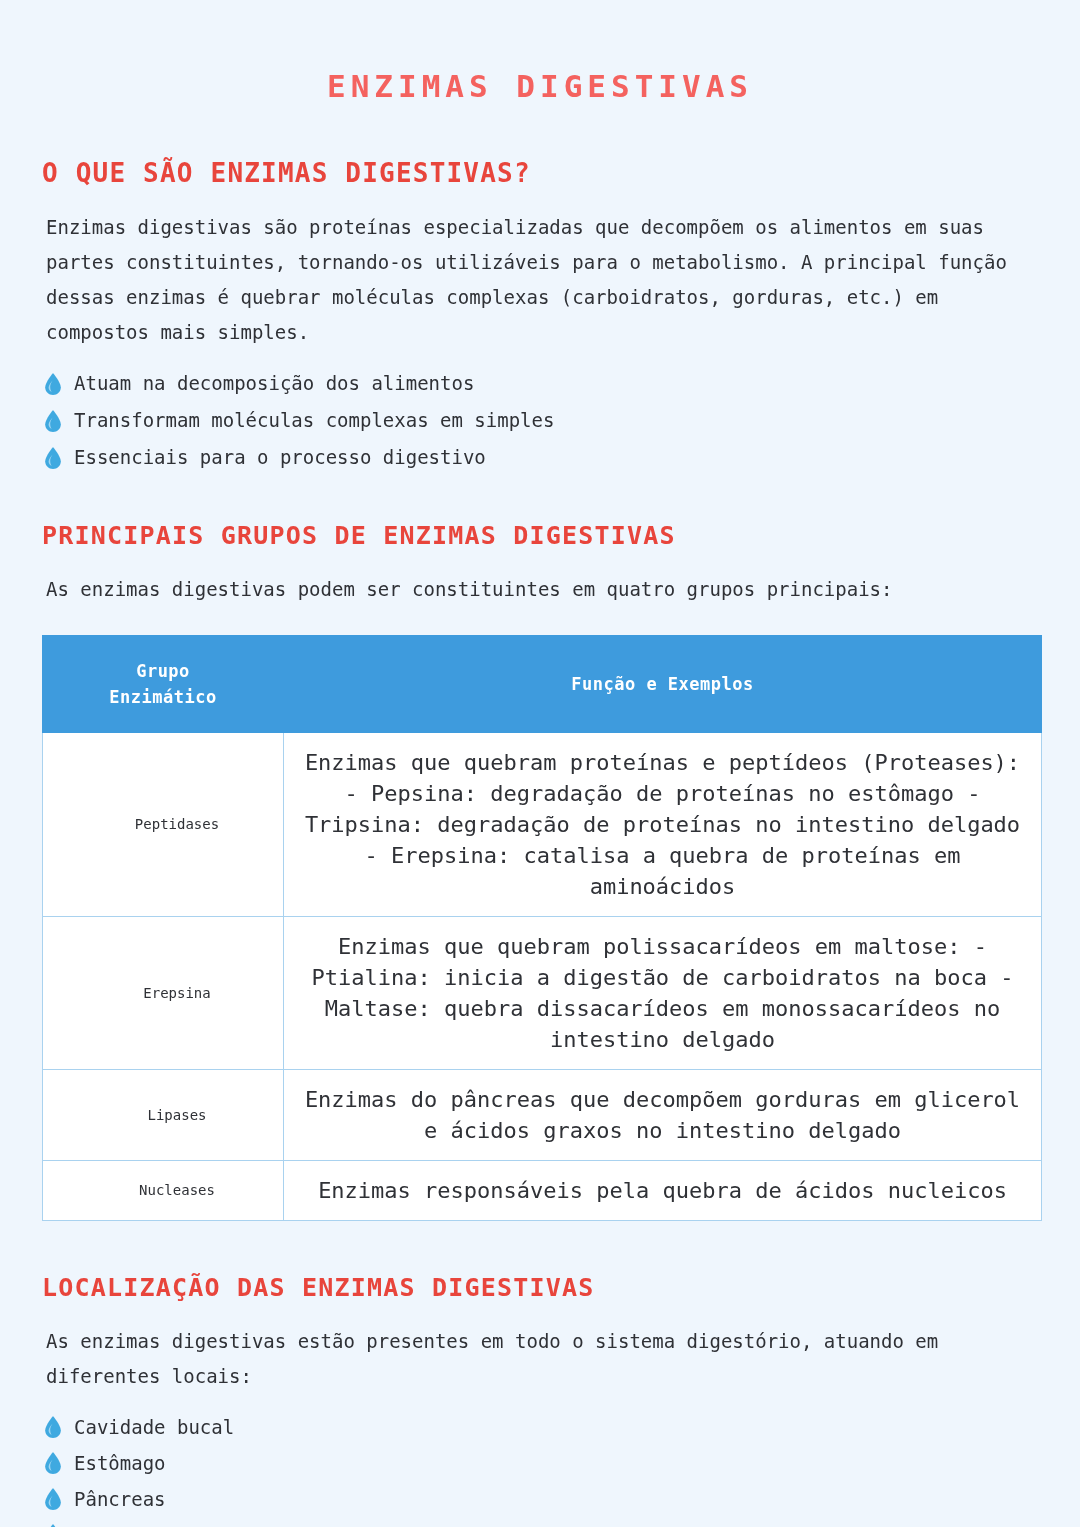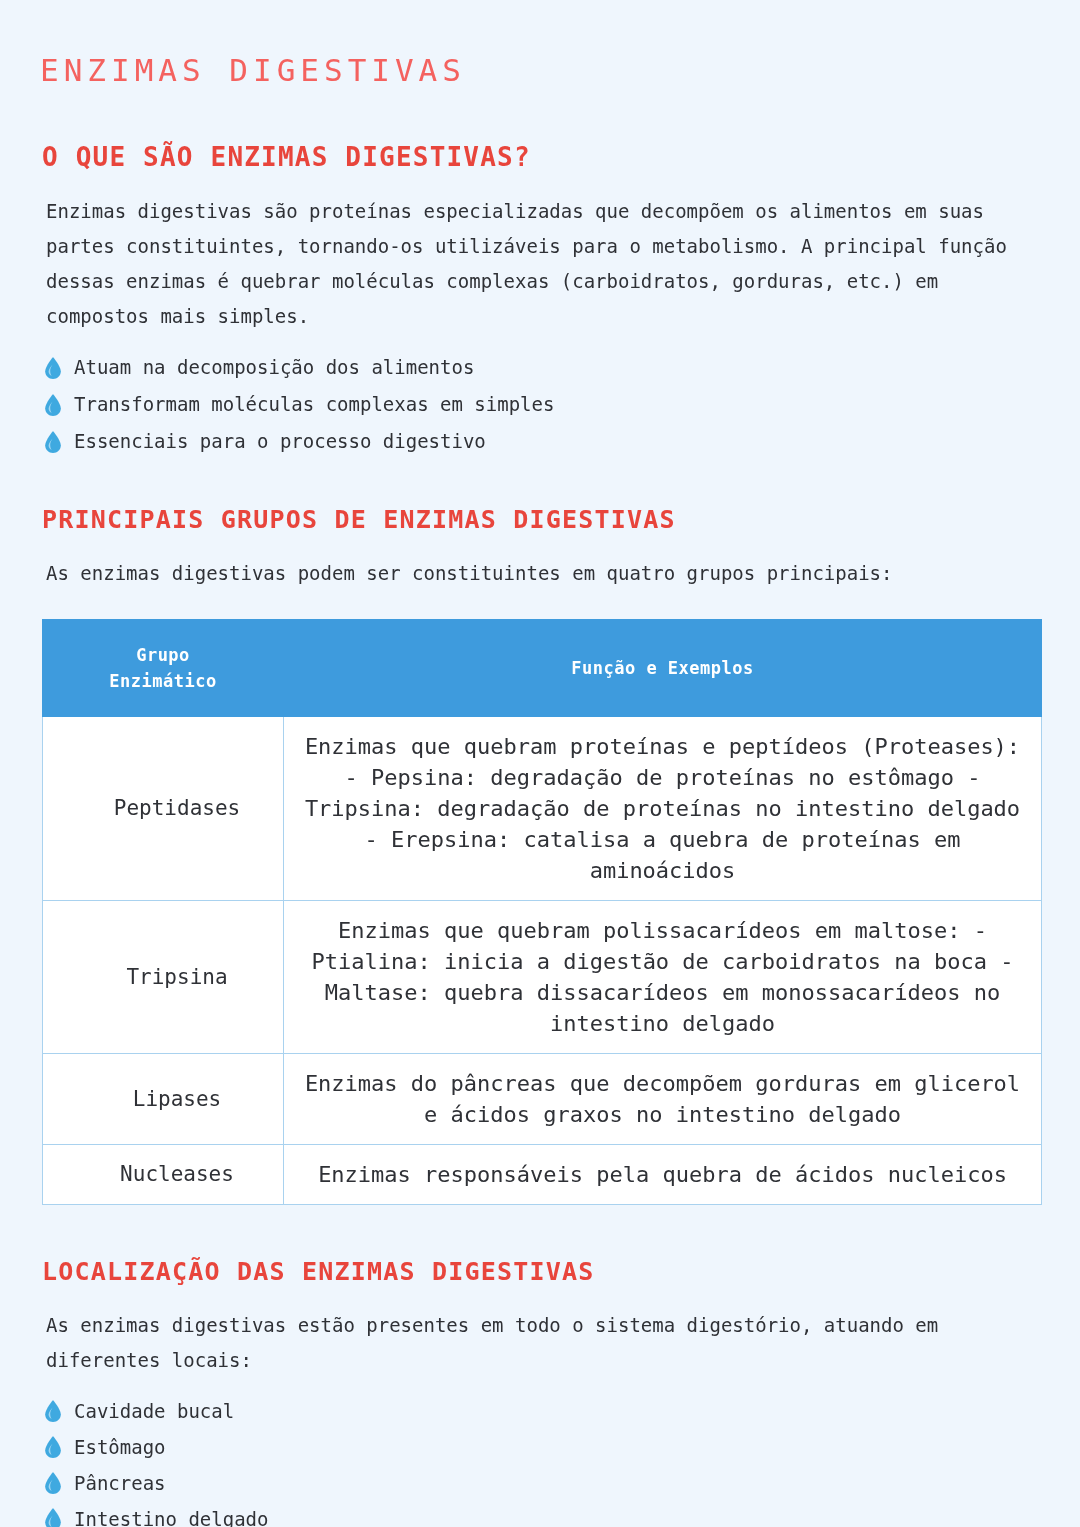--- a/index.html
+++ b/index.html
@@ -14,26 +14,26 @@
     color: #2b2b2b;
   }
   .page {
     width: 1080px;
     min-height: 1527px;
     box-sizing: border-box;
     padding: 52px 40px 40px 40px;
     background: #eff6fd;
   }
   .doc-title {
-    text-align: left;
+    text-align: center;
     color: #f4625f;
     font-size: 31px;
-    font-weight: normal;
+    font-weight: bold;
     letter-spacing: 5px;
-    margin: 0 0 54px 0;
+    margin: 16px 0 54px 0;
     font-family: "DejaVu Sans Mono", monospace;
   }
   .section-heading {
     color: #e8453c;
     font-size: 26px;
     font-weight: bold;
     letter-spacing: 1.2px;
     margin: 0 0 22px 2px;
     font-family: "DejaVu Sans Mono", monospace;
   }
@@ -99,21 +99,21 @@
     font-size: 22px;
     line-height: 31px;
     color: #2f3136;
     padding: 14px 16px;
     text-align: center;
     vertical-align: middle;
     background: #ffffff;
   }
   table.groups tbody td.group-name {
     width: 180px;
-    font-size: 21px;
+    font-size: 14px;
     padding-left: 44px;
   }
   .last-list li {
     line-height: 34px;
   }
 </style>
 </head>
 <body>
 
 <div class="page">
@@ -165,21 +165,21 @@
         </th>
         <th>Função e Exemplos</th>
       </tr>
     </thead>
     <tbody>
       <tr>
         <td class="group-name">Peptidases</td>
         <td>Enzimas que quebram proteínas e peptídeos (Proteases): - Pepsina: degradação de proteínas no estômago - Tripsina: degradação de proteínas no intestino delgado - Erepsina: catalisa a quebra de proteínas em aminoácidos</td>
       </tr>
       <tr>
-        <td class="group-name">Tripsina</td>
+        <td class="group-name">Erepsina</td>
         <td>Enzimas que quebram polissacarídeos em maltose: - Ptialina: inicia a digestão de carboidratos na boca - Maltase: quebra dissacarídeos em monossacarídeos no intestino delgado</td>
       </tr>
       <tr>
         <td class="group-name">Lipases</td>
         <td>Enzimas do pâncreas que decompõem gorduras em glicerol e ácidos graxos no intestino delgado</td>
       </tr>
       <tr>
         <td class="group-name">Nucleases</td>
         <td>Enzimas responsáveis pela quebra de ácidos nucleicos</td>
       </tr>

